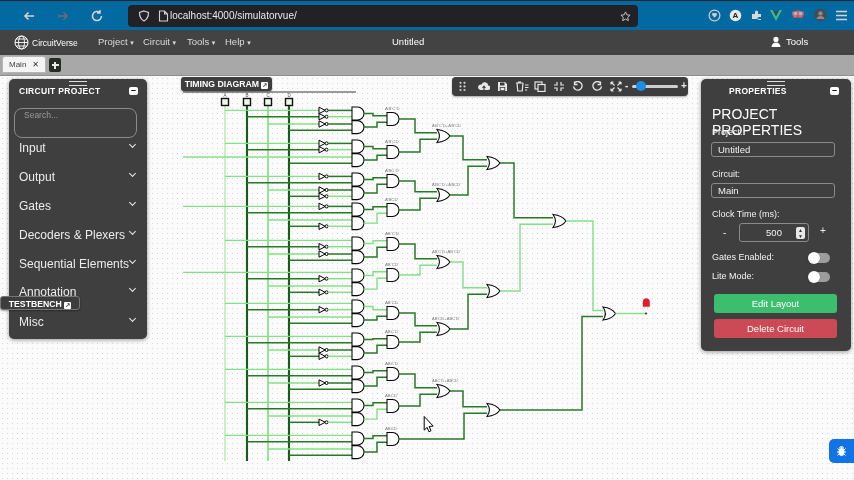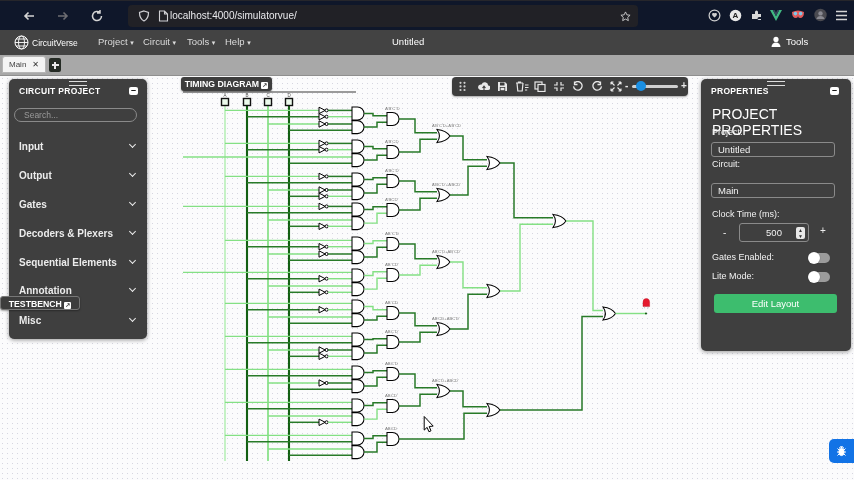--- a/index.html
+++ b/index.html
@@ -1,35 +1,35 @@
 <!DOCTYPE html>
 <html><head><meta charset="utf-8"><style>
 *{margin:0;padding:0;box-sizing:border-box;font-family:"Liberation Sans",sans-serif}
 html,body{width:854px;height:480px;overflow:hidden}
 body{position:relative;background:#fff}
 
-.chrome{position:absolute;left:0;top:0;width:854px;height:30px;background:#0f172a;border-top:1px solid #26262b}
+.chrome{position:absolute;left:0;top:0;width:854px;height:30px;background:#0369a1;border-top:1px solid #26262b}
 .navico{position:absolute;top:7px;color:#d4d4d4;font-size:13px}
 .urlbar{position:absolute;left:128px;top:4px;width:510px;height:22px;background:#212126;border-radius:4px;color:#dadade;font-size:10.5px;line-height:22px}
 .exti{position:absolute;top:8px;font-size:11px;color:#cfcfcf}
 
 .cvnav{position:absolute;left:0;top:30px;width:854px;height:25px;background:#434343;color:#e8e8e8}
 .menu{position:absolute;top:6px;font-size:9.5px;font-weight:normal;color:#dcdcdc}
 
 .tabbar{position:absolute;left:0;top:55px;width:854px;height:21px;background:#a8a8a8;border-bottom:1px solid #8f8f8f}
 .tab{position:absolute;left:2px;top:1px;width:44px;height:17px;background:#f4f4f4;border:1px solid #b5b5b5;border-radius:3px 3px 0 0;font-size:8px;color:#444;line-height:16px}
 .plus{position:absolute;left:49px;top:3px;width:12px;height:14px;background:#252b25;border-radius:2px}
 
 .canvas{position:absolute;left:0;top:76px;width:854px;height:404px;background-color:#fbfbfc;background-image:radial-gradient(circle,#d6d6e0 0.75px,transparent 0.85px);background-size:5px 5px}
 
 .panel{position:absolute;background:#3f3f3f;border-radius:5px;box-shadow:0 1px 4px rgba(0,0,0,.4);color:#eee}
 .phead{font-size:8.5px;font-weight:bold;color:#fff;letter-spacing:.3px}
 .minus{position:absolute;width:9px;height:8px;background:#fff;border-radius:2px;color:#000;font-size:9px;line-height:6px;text-align:center;font-weight:bold}
 .grip{position:absolute;left:50%;top:2px;width:18px;height:5px;transform:translateX(-50%);border-top:1.5px solid #ddd;border-bottom:1.5px solid #ddd}
-.item{position:absolute;left:10px;width:118px;font-size:10px;font-weight:bold;color:#ececec}
+.item{position:absolute;left:10px;width:118px;font-size:12px;font-weight:normal;color:#ececec}
 .chev{float:right;width:5px;height:5px;border-right:1.6px solid #ececec;border-bottom:1.6px solid #ececec;transform:rotate(45deg);margin-top:1px;margin-right:2px}
 .inpt{position:absolute;left:10px;width:124px;height:15px;border:1px solid #8a8a8a;border-radius:3px;font-size:9.5px;color:#f2f2f2;line-height:14px;padding-left:6px}
 .lbl{position:absolute;left:11px;font-size:9px;font-weight:normal;color:#f2f2f2}
 .toggle{position:absolute;left:109px;width:20px;height:10px;background:#9c9c9c;border-radius:5px}
 .knob{position:absolute;left:-2px;top:-1px;width:12px;height:12px;background:#fff;border-radius:50%;box-shadow:0 0 1px rgba(0,0,0,.5)}
 .btn{position:absolute;left:13px;width:123px;height:19px;border-radius:3px;color:#fff;font-size:9.5px;text-align:center;line-height:19px}
 
 .chip{position:absolute;background:#3d3d3d;border-radius:3px;color:#fff;font-weight:bold;box-shadow:0 1px 2px rgba(0,0,0,.35)}
 </style></head><body>
 
@@ -383,53 +383,54 @@
   <span style="position:absolute;left:173px;top:3px;color:#e8e8e8;font-size:10px">-</span>
   <div style="position:absolute;left:180px;top:8px;width:46px;height:3px;background:#cfcfcf;border-radius:1.5px"></div>
   <div style="position:absolute;left:184px;top:4px;width:10px;height:10px;background:#1a8fe3;border-radius:50%"></div>
   <span style="position:absolute;left:229px;top:3px;color:#e8e8e8;font-size:10px">+</span>
 </div>
 
 <div class="panel" style="left:9px;top:79px;width:138px;height:260px">
   <div class="grip"></div>
   <div class="phead" style="position:absolute;left:10px;top:7px">CIRCUIT PROJECT</div>
   <div class="minus" style="right:9px;top:8px">–</div>
-  <div style="position:absolute;left:5px;top:29px;width:123px;height:14px;border:1px solid #8a8a8a;border-radius:8px;font-size:8.5px;color:#9a9a9a;line-height:13px;padding-left:9px">Search...</div>
+  <div style="position:absolute;left:5px;top:29px;width:123px;height:30px;border:1px solid #8a8a8a;border-radius:8px;font-size:8.5px;color:#9a9a9a;line-height:13px;padding-left:9px">Search...</div>
   <div class="item" style="top:62px">Input<span class="chev"></span></div>
   <div class="item" style="top:91px">Output<span class="chev"></span></div>
   <div class="item" style="top:120px">Gates<span class="chev"></span></div>
   <div class="item" style="top:149px">Decoders &amp; Plexers<span class="chev"></span></div>
   <div class="item" style="top:178px">Sequential Elements<span class="chev"></span></div>
   <div class="item" style="top:206px">Annotation<span class="chev"></span></div>
   <div class="item" style="top:236px">Misc<span class="chev"></span></div>
 </div>
 <div class="chip" style="left:0px;top:296px;width:80px;height:14px;font-size:8.7px;line-height:14px;text-align:center;border:1px solid #777">TESTBENCH <span style="display:inline-block;width:7px;height:7px;background:#fff;color:#3d3d3d;font-size:6px;line-height:7px;border-radius:1px">↗</span></div>
 
 <div class="panel" style="left:701px;top:79px;width:150px;height:272px">
   <div class="grip"></div>
-  <div class="phead" style="position:absolute;left:10px;top:7px">PROPERTIES</div>
+  <div class="phead" style="position:absolute;left:28px;top:7px">PROPERTIES</div>
   <div class="minus" style="right:12px;top:8px">–</div>
   <div style="position:absolute;left:11px;top:27px;font-size:14px;color:#fff">PROJECT PROPERTIES</div>
   <div class="lbl" style="top:48px">Project:</div>
   <div class="inpt" style="top:63px">Untitled</div>
-  <div class="lbl" style="top:80px">Circuit:</div>
+  <div class="lbl" style="top:90px">Circuit:</div>
   <div class="inpt" style="top:104px">Main</div>
   <div class="lbl" style="top:130px">Clock Time (ms):</div>
   <div style="position:absolute;left:22px;top:148px;font-size:10px;color:#eee">-</div>
   <div style="position:absolute;left:38px;top:144px;width:70px;height:19px;border:1px solid #8a8a8a;border-radius:3px;font-size:9.5px;color:#f2f2f2;text-align:center;line-height:18px">500<span style="position:absolute;right:3px;top:3px;width:9px;height:12px;background:#e8e8e8;border-radius:2px;color:#333;font-size:5px;line-height:6px">▲<br>▼</span></div>
   <div style="position:absolute;left:119px;top:146px;font-size:10px;color:#eee">+</div>
   <div class="lbl" style="top:173px">Gates Enabled:</div>
   <div class="toggle" style="top:174px">
       <div class="knob"></div>
     </div>
   <div class="lbl" style="top:192px">Lite Mode:</div>
   <div class="toggle" style="top:193px">
       <div class="knob"></div>
     </div>
   <div class="btn" style="top:215px;background:#3dbd6e">Edit Layout</div>
+  <div class="btn" style="top:240px;background:#cc4a55">Delete Circuit</div>
 </div>
 
 <div style="position:absolute;left:829px;top:439px;width:25px;height:24px;background:#1273e6;border-radius:5px 0 0 5px">
   <svg style="position:absolute;left:7px;top:6px" width="11" height="12" viewBox="0 0 11 12">
       <g stroke="#fff" stroke-width="1" fill="none">
         <ellipse cx="5.5" cy="7" rx="2.6" ry="3.6" fill="#fff"></ellipse>
         <path d="M3.5 3.5 a2 2 0 0 1 4 0 M5.5 3.4 v-1.5 M1 7 h1.8 M8.2 7 H10 M1.5 3.5 L3 5 M9.5 3.5 L8 5 M1.5 10.5 L3 9 M9.5 10.5 L8 9"></path>
       </g>
     </svg>
 </div>

